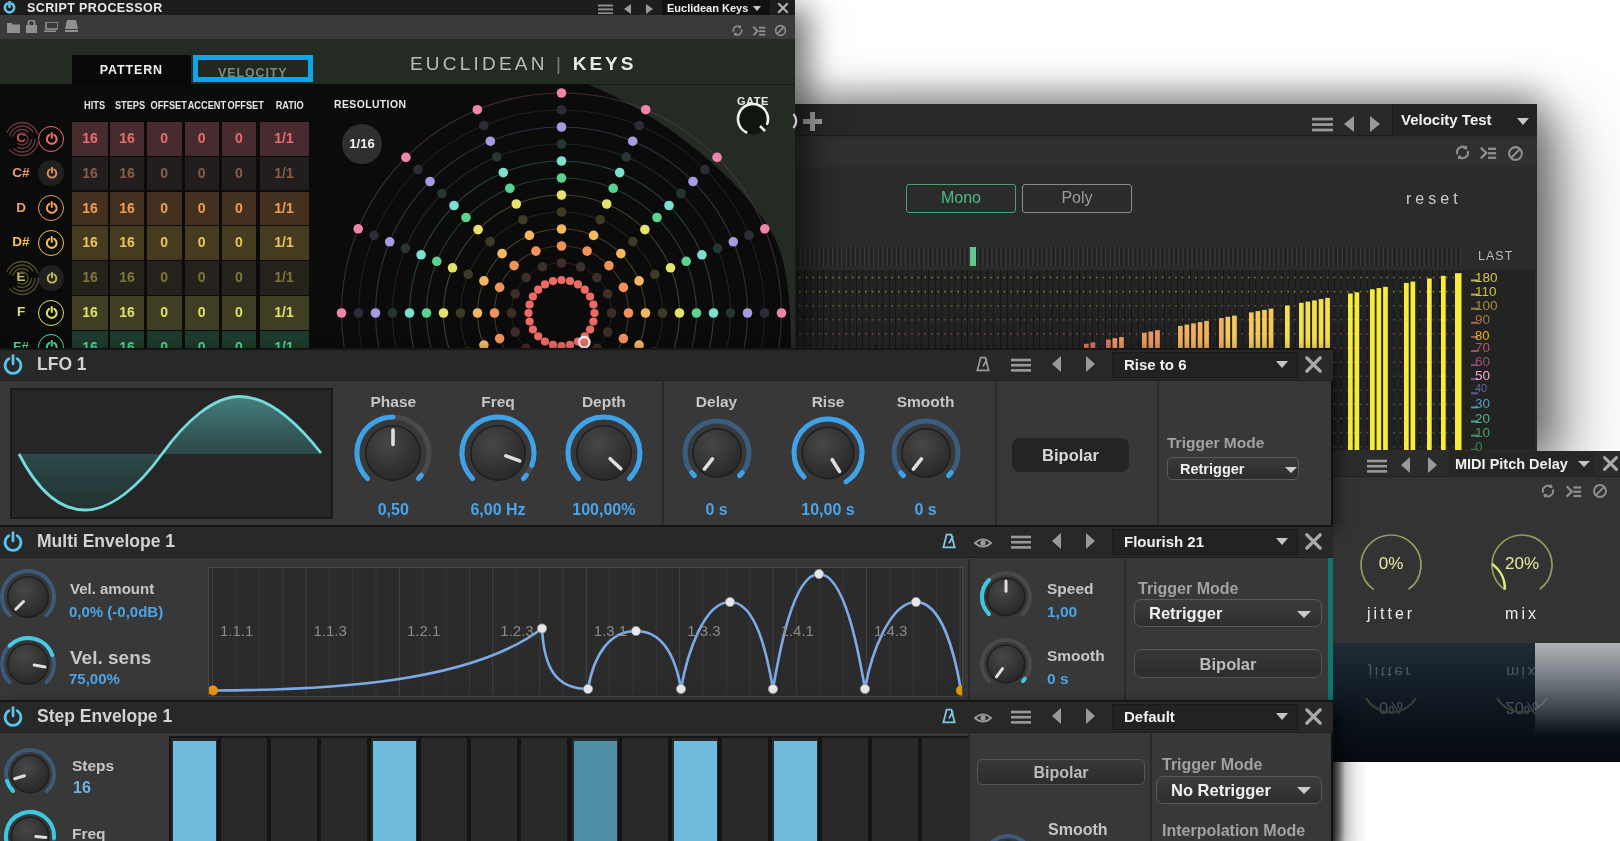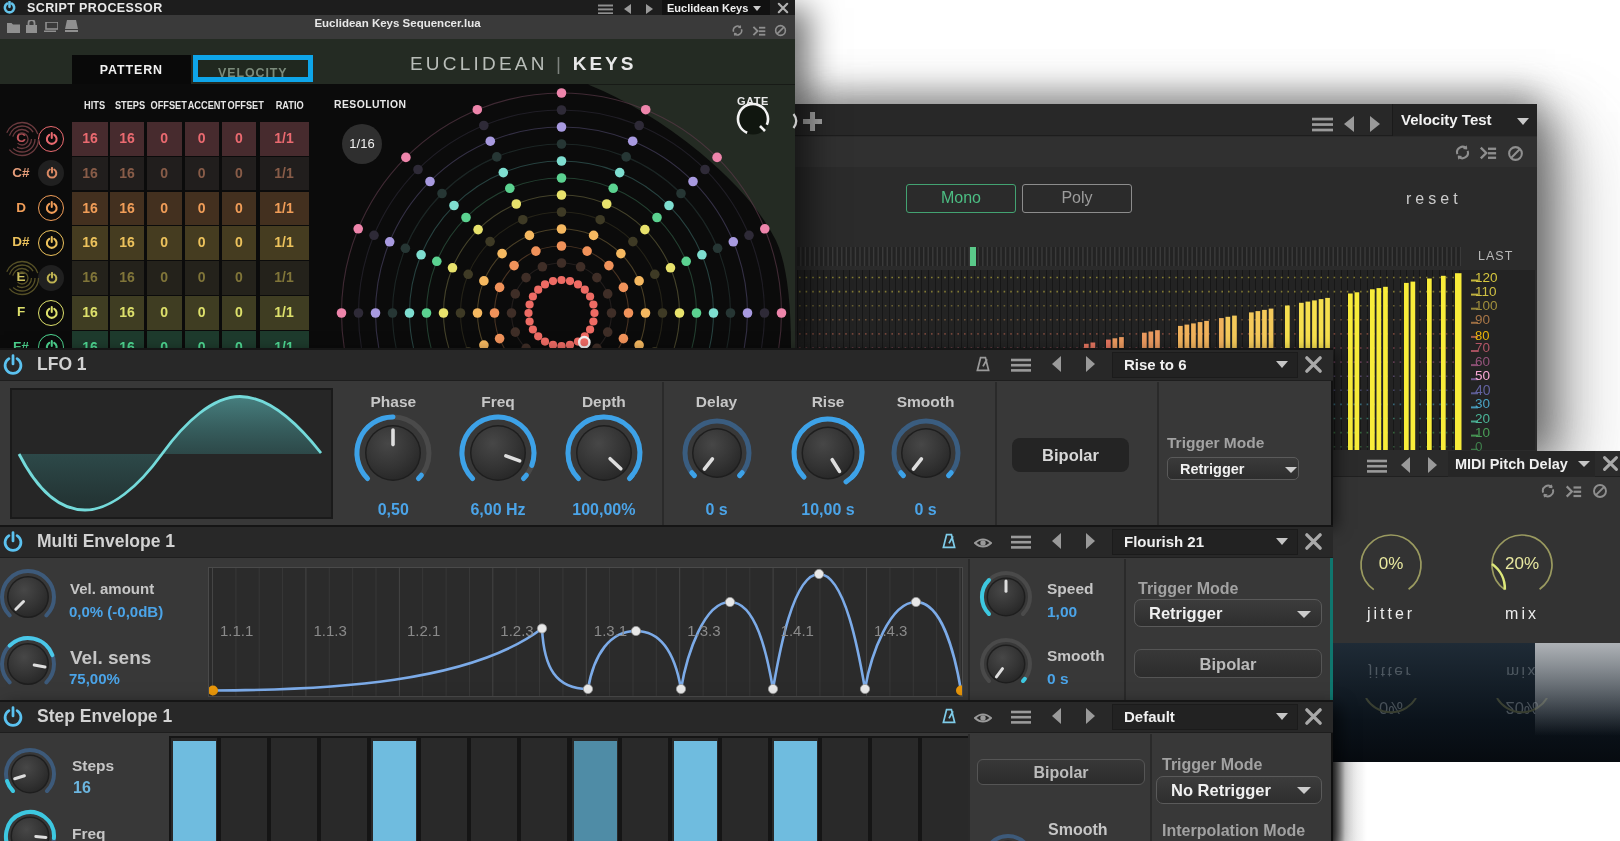--- a/index.html
+++ b/index.html
@@ -261,29 +261,29 @@
 <rect x="557.5" y="22.3" width="4.7" height="157.7" fill="#f8ec3a"></rect>
 <rect x="573" y="19.3" width="4.7" height="160.7" fill="#f8ec3a"></rect>
 <rect x="579.5" y="18.1" width="4.7" height="161.9" fill="#f8ec3a"></rect>
 <rect x="586.1" y="16.8" width="4.7" height="163.2" fill="#f8ec3a"></rect>
 <rect x="607" y="12.9" width="4.7" height="167.1" fill="#f8ec3a"></rect>
 <rect x="613.5" y="11.6" width="4.7" height="168.4" fill="#f8ec3a"></rect>
 <rect x="630" y="8.5" width="4.7" height="171.5" fill="#f8ec3a"></rect>
 <rect x="644" y="5.8" width="4.7" height="174.2" fill="#f8ec3a"></rect>
 <rect x="658" y="3.2" width="6.5" height="176.8" fill="#f8ec3a"></rect>
 </svg>
-<div class="abs" style="left:678px;top:-0.5px;color:#d6c73e;font-size:13.5px">120</div>
+<div class="abs" style="left:678px;top:-0.5px;color:#d6c73e;font-size:13.5px">180</div>
 <div class="abs" style="left:678px;top:13.6px;color:#cfc043;font-size:13.5px">110</div>
 <div class="abs" style="left:678px;top:27.7px;color:#a08f3c;font-size:13.5px">100</div>
 <div class="abs" style="left:678px;top:41.8px;color:#a87647;font-size:13.5px">90</div>
 <div class="abs" style="left:678px;top:58px;color:#eab308;font-size:13px">80</div>
 <div class="abs" style="left:678px;top:70px;color:#b25565;font-size:13.5px">70</div>
 <div class="abs" style="left:678px;top:84.1px;color:#94537b;font-size:13.5px">60</div>
 <div class="abs" style="left:678px;top:98.2px;color:#f9a8d4;font-size:13.5px">50</div>
-<div class="abs" style="left:678px;top:112.3px;color:#62629e;font-size:14px">40</div>
+<div class="abs" style="left:678px;top:112.3px;color:#62629e;font-size:11px">40</div>
 <div class="abs" style="left:678px;top:126.4px;color:#4aa3c4;font-size:13.5px">30</div>
 <div class="abs" style="left:678px;top:140.5px;color:#4bb598;font-size:13.5px">20</div>
 <div class="abs" style="left:678px;top:154.6px;color:#4a9f58;font-size:13.5px">10</div>
 <div class="abs" style="left:678px;top:168.7px;color:#3f7f4c;font-size:13.5px">0</div>
 </div>
 </div>
 <div class="abs" style="left:1333px;top:451px;width:287px;height:192px;background:#333333">
 <div class="abs" style="left:0;top:0;width:287px;height:26px;background:#2b2b2b;border-bottom:1px solid #202020"></div>
 <svg style="position:absolute;left:34px;top:8px" width="20" height="14.4" viewBox="0 0 20 14">
         <rect x="0" y="0.5" width="20" height="2.6" fill="#9a9a9a"></rect>
@@ -371,21 +371,20 @@
         <path d="M2.5 5 V3 A3 3 0 0 1 8.5 3 V5" fill="none" stroke="#909090" stroke-width="1.8"></path>
       </svg>
 <svg class="abs" style="left:44px;top:22px" width="14" height="10" viewBox="0 0 14 10">
         <rect x="2" y="0" width="12" height="7" fill="none" stroke="#909090" stroke-width="1.6"></rect>
         <rect x="0" y="8.5" width="12" height="1.6" fill="#909090"></rect>
       </svg>
 <svg class="abs" style="left:65px;top:20px" width="13" height="12" viewBox="0 0 13 12">
         <path d="M2 0 L11 0 L13 9 L0 9 Z" fill="#909090"></path>
         <rect x="0" y="10" width="13" height="2" fill="#909090"></rect>
       </svg>
-<div class="abs" style="left:0;top:16.5px;width:795px;text-align:center;color:#e8e8e8;font-size:11.5px;font-weight:bold">Euclidean Keys Sequencer.lua</div>
 <svg style="position:absolute;left:731px;top:24px" width="13" height="13" viewBox="0 0 20 20">
         <path d="M4 12 A 6.5 6.5 0 0 1 15 5.5" fill="none" stroke="#8f8f8f" stroke-width="2.4"></path>
         <path d="M16 8 A 6.5 6.5 0 0 1 5 14.5" fill="none" stroke="#8f8f8f" stroke-width="2.4"></path>
         <path d="M15 1.5 L15.5 6.5 L10.5 6 Z" fill="#8f8f8f"></path>
         <path d="M5 18.5 L4.5 13.5 L9.5 14 Z" fill="#8f8f8f"></path>
       </svg>
 <svg style="position:absolute;left:752px;top:24px" width="14" height="14" viewBox="0 0 20 20">
         <path d="M2 4 L8 10 L2 16" fill="none" stroke="#8f8f8f" stroke-width="2.6"></path>
         <rect x="10" y="4" width="9" height="2.6" fill="#8f8f8f"></rect>
         <rect x="10" y="9" width="9" height="2.6" fill="#8f8f8f"></rect>
@@ -548,21 +547,21 @@
         <circle cx="717.1" cy="157.4" r="4.8" fill="#ee85ab"></circle>
         <circle cx="645.7" cy="109.7" r="4.8" fill="#ee85ab"></circle>
         <circle cx="561.5" cy="93" r="4.8" fill="#ee85ab"></circle>
         <circle cx="477.3" cy="109.7" r="4.8" fill="#ee85ab"></circle>
         <circle cx="405.9" cy="157.4" r="4.8" fill="#ee85ab"></circle>
         <circle cx="358.2" cy="228.8" r="4.8" fill="#ee85ab"></circle>
         <circle cx="341.5" cy="313" r="4.8" fill="#ee85ab"></circle>
         <circle cx="584.3" cy="342.2" r="5.2" fill="#ed6a64" stroke="#f2f2f2" stroke-width="2.4"></circle>
       </svg>
 <div class="abs" style="left:334px;top:98px;color:#e9e9e9;font-size:11.5px;font-weight:bold;letter-spacing:0.5px"><span style="display:inline-block;transform:scaleX(.9);transform-origin:left">RESOLUTION</span></div>
-<div class="abs" style="left:342px;top:124px;width:40px;height:40px;border-radius:50%;background:#2f2f2f;color:#f0f0f0;font-size:13px;font-weight:normal;text-align:center;line-height:40px">1/16</div>
+<div class="abs" style="left:342px;top:124px;width:40px;height:40px;border-radius:50%;background:#2f2f2f;color:#f0f0f0;font-size:13px;font-weight:bold;text-align:center;line-height:40px">1/16</div>
 <div class="abs" style="left:737px;top:95px;color:#e9e9e9;font-size:11px;font-weight:bold;letter-spacing:0.5px">GATE</div>
 <svg class="abs" style="left:736px;top:102px" width="34" height="34" viewBox="0 0 34 34">
         <circle cx="17" cy="17" r="15.5" fill="#10160f"></circle>
         <path d="M 6.4 27.6 A 15 15 0 1 1 27.6 27.6" fill="none" stroke="#f2f2f2" stroke-width="2.6" transform="rotate(-22 17 17)"></path>
         <line x1="24" y1="24" x2="29" y2="29" stroke="#f2f2f2" stroke-width="2.6"></line>
       </svg>
 <div class="abs" style="left:81px;top:98.5px;width:28px;color:#e6e6e6;font-size:11px;font-weight:bold;text-align:center;white-space:nowrap"><span style="display:inline-block;transform:scaleX(.84)">HITS</span></div>
 <div class="abs" style="left:112px;top:98.5px;width:32px;color:#e6e6e6;font-size:11px;font-weight:bold;text-align:center;white-space:nowrap"><span style="display:inline-block;transform:scaleX(.84)">STEPS</span></div>
 <div class="abs" style="left:146.5px;top:98.5px;width:36px;color:#e6e6e6;font-size:11px;font-weight:bold;text-align:center;white-space:nowrap"><span style="display:inline-block;transform:scaleX(.84)">OFFSET</span></div>
 <div class="abs" style="left:183.5px;top:98.5px;width:35px;color:#e6e6e6;font-size:11px;font-weight:bold;text-align:center;white-space:nowrap"><span style="display:inline-block;transform:scaleX(.84)">ACCENT</span></div>
@@ -761,21 +760,21 @@
       </svg>
 <div class="abs" style="left:870.6px;top:153px;width:110px;text-align:center;color:#4ba4e8;font-size:16px;font-weight:bold">0 s</div>
 <div class="abs" style="left:662px;top:34px;width:2px;height:143px;background:#2a2a2a"></div>
 <div class="abs" style="left:995px;top:34px;width:2px;height:143px;background:#2a2a2a"></div>
 <div class="abs" style="left:1157px;top:34px;width:2px;height:143px;background:#2a2a2a"></div>
 <div class="abs" style="left:1012px;top:90px;width:117px;height:34px;background:#242424;border-radius:8px;color:#d8d8d8;font-size:16.5px;font-weight:bold;text-align:center;line-height:34px">Bipolar</div>
 <div class="abs" style="left:1167px;top:86px;color:#a2a2a2;font-size:15.5px;font-weight:bold">Trigger Mode</div>
 <div class="abs" style="left:1167px;top:109px;width:132px;height:23px;background:linear-gradient(#3a3a3a,#2d2d2d);border:1px solid #5a5a5a;border-radius:5px;color:#f0f0f0;font-size:14.5px;font-weight:bold;line-height:22px;padding-left:12px">Retrigger</div>
 <div style="position:absolute;left:1285px;top:119px;width:0;height:0;border-left:6px solid transparent;border-right:6px solid transparent;border-top:6px solid #cccccc"></div>
 </div>
-<div class="abs" style="left:0;top:525px;width:1333px;height:175px;background:#383838;border-right:3px solid #0f766e">
+<div class="abs" style="left:0;top:525px;width:1333px;height:175px;background:#383838;border-right:5px solid #0f766e">
 <div class="abs" style="left:0;top:0;width:1333px;height:33px;background:#282828;border-top:2px solid #151515;border-bottom:1px solid #1e1e1e"></div>
 <svg style="position:absolute;left:2px;top:6px" width="22" height="22" viewBox="0 0 20 20">
         <path d="M 6.3 4.2 A 7.2 7.2 0 1 0 13.7 4.2" fill="none" stroke="#5bc2f0" stroke-width="2.5" stroke-linecap="round"></path>
         <line x1="10" y1="1.5" x2="10" y2="9" stroke="#5bc2f0" stroke-width="2.5" stroke-linecap="round"></line>
       </svg>
 <div class="abs" style="left:37px;top:6px;color:#d2d2d2;font-size:17.5px;font-weight:bold">Multi Envelope 1</div>
 <svg style="position:absolute;left:941px;top:8px" width="16" height="16" viewBox="0 0 20 20">
         <path d="M7 2 L13 2 L17 18 L3 18 Z M10 13 L15 4" fill="none" stroke="#7ecbe8" stroke-width="2.2"></path>
       </svg>
 <svg style="position:absolute;left:974px;top:9px" width="18" height="18" viewBox="0 0 20 20">

